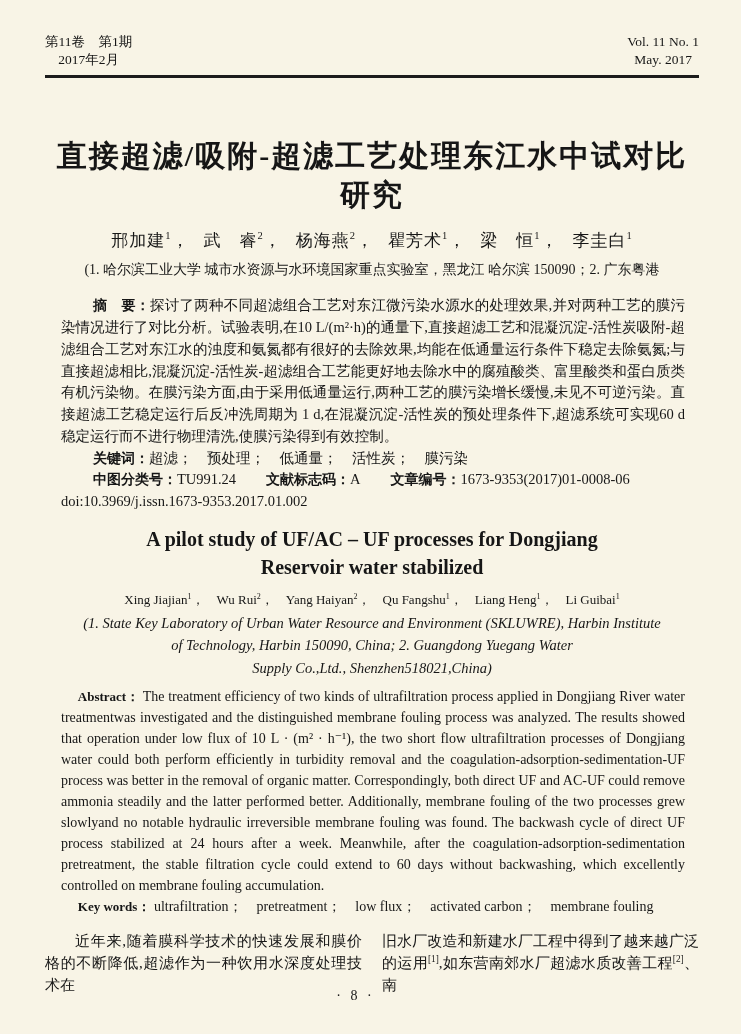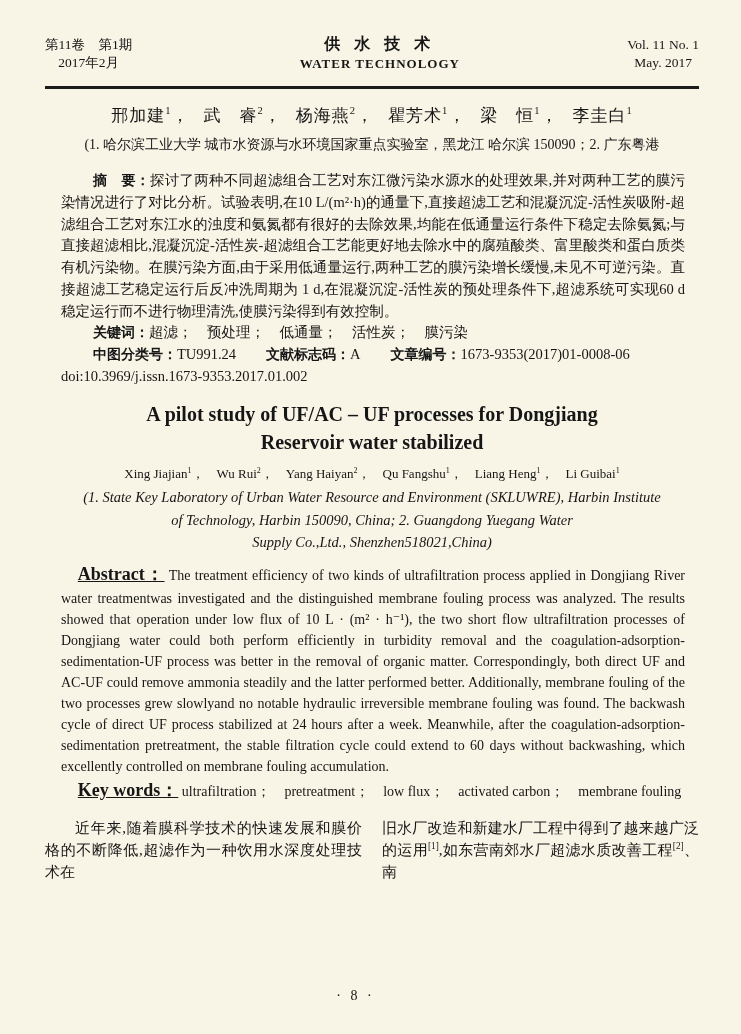--- a/index.html
+++ b/index.html
@@ -14,21 +14,21 @@
     font-family: "Liberation Serif", "DejaVu Serif", serif;
     overflow: hidden;
   }
 
   
   .masthead {
     display: flex;
     justify-content: space-between;
     align-items: flex-end;
     border-bottom: 3px solid #1c1c1c;
-    padding-bottom: 14px;
+    padding-bottom: 6px;
   }
   .mast-col { text-align: center; font-size: 13.5px; line-height: 1.35; }
   .journal-cn { font-size: 16px; font-weight: bold; letter-spacing: 5px; }
   .journal-en { font-size: 13px; font-weight: bold; letter-spacing: 1px; }
 
   
   .title-cn {
     margin: 58px 0 0 0;
     text-align: center;
     font-size: 30px;
@@ -68,21 +68,21 @@
     font-weight: bold;
     line-height: 1.42;
   }
   .authors-en { margin-top: 9px; text-align: center; font-size: 13px; }
   .authors-en .sep { margin-right: 12px; }
   .affil-en { margin-top: 3px; text-align: center; font-size: 14.5px; font-style: italic; line-height: 1.55; }
   .en-abstract-block { margin: 7px 14px 0 16px; }
   .en-abstract-block p { margin: 0; font-size: 14px; line-height: 1.5; text-align: justify; }
   .p-abstract-en { text-indent: 1.2em; }
   .p-keywords-en { text-indent: 1.2em; }
-  .lbl-en { font-weight: bold; font-family: "Liberation Serif", "DejaVu Serif", serif; font-size: 18px; text-decoration: underline; }
+  .lbl-en { font-weight: bold; font-family: "Liberation Serif", "DejaVu Serif", serif; font-size: 13px; }
 
   
   .body-cols { display: flex; gap: 20px; margin-top: 13px; }
   .body-col { flex: 1; font-size: 15px; line-height: 1.47; text-align: justify; }
   .body-col p { margin: 0; }
   .indent2 { text-indent: 2em; }
 
   
   .page-number {
     position: absolute;
@@ -97,29 +97,26 @@
 <body>
 
 <div class="page">
 
   <header class="masthead">
     <div class="mast-col">
       <div>第11卷　第1期</div>
       <div>2017年2月</div>
     </div>
     <div class="mast-col">
-      <div class="journal-cn">供 水 技 术</div>
-      <div class="journal-en">WATER TECHNOLOGY</div>
-    </div>
-    <div class="mast-col">
       <div>Vol. 11  No. 1</div>
       <div>May. 2017</div>
     </div>
   </header>
 
+  <h1 class="title-cn">直接超滤/吸附-超滤工艺处理东江水中试对比研究</h1>
 
   <div class="authors-cn">
     <span><span>邢加建</span><sup>1</sup><span class="sep">，</span></span><span><span>武　睿</span><sup>2</sup><span class="sep">，</span></span><span><span>杨海燕</span><sup>2</sup><span class="sep">，</span></span><span><span>瞿芳术</span><sup>1</sup><span class="sep">，</span></span><span><span>梁　恒</span><sup>1</sup><span class="sep">，</span></span><span><span>李圭白</span><sup>1</sup></span>
   </div>
 
   <div class="affil-cn">
     <div>(1. 哈尔滨工业大学 城市水资源与水环境国家重点实验室，黑龙江 哈尔滨 150090；2. 广东粤港</div>
   </div>
 
   <div class="cn-abstract-block">

